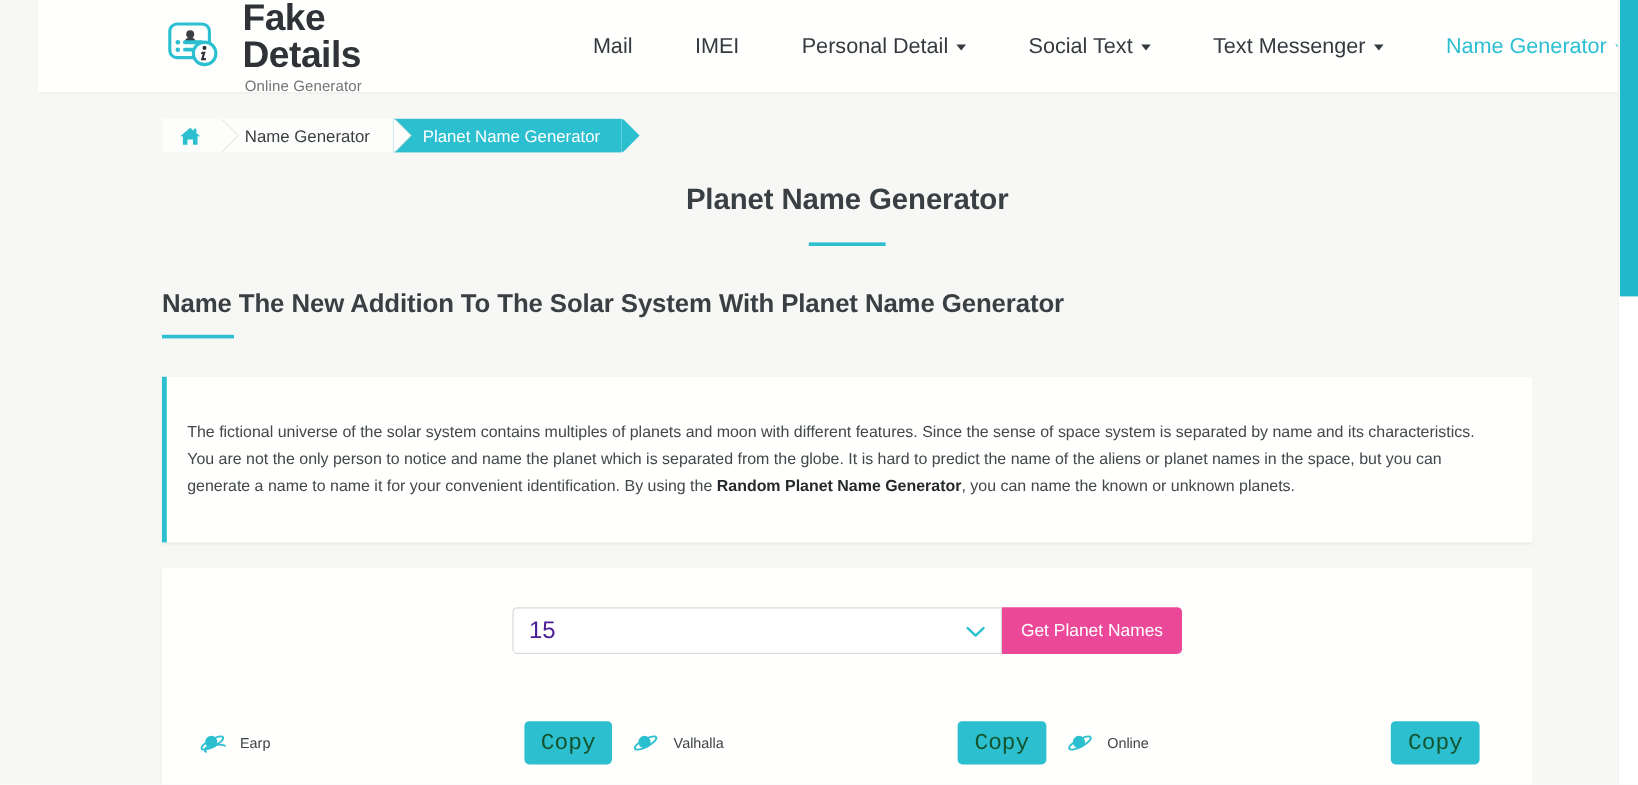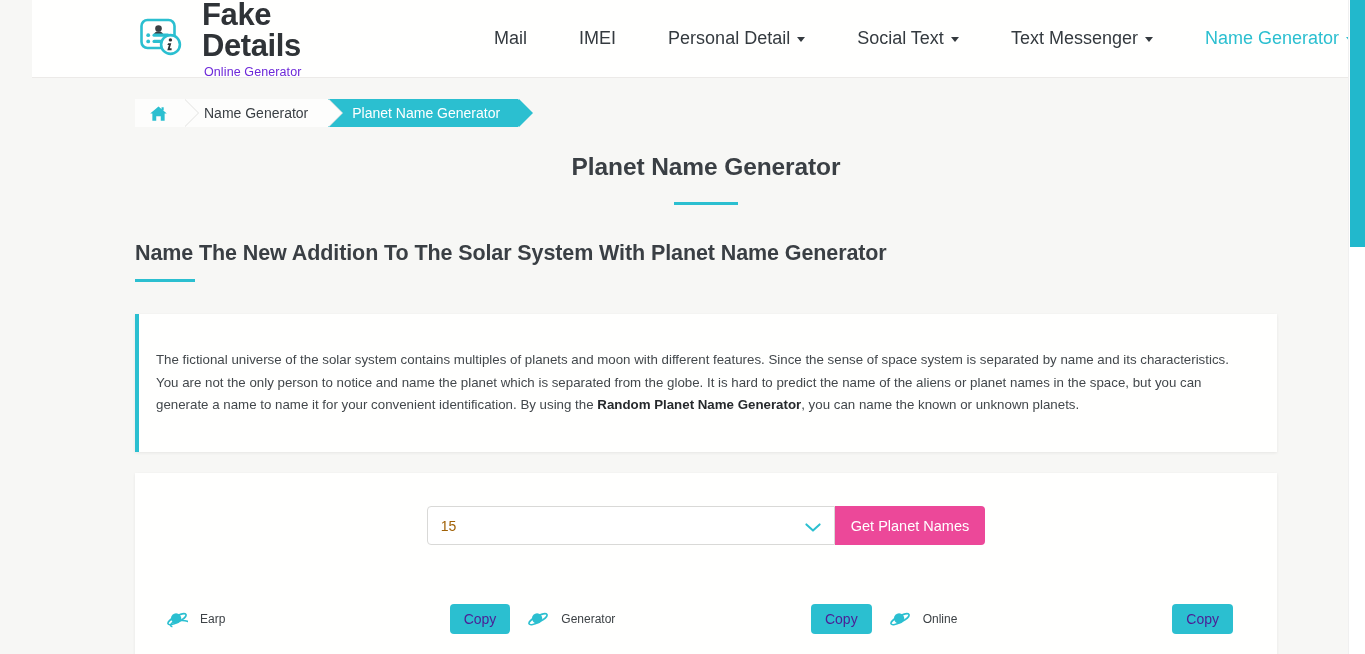--- a/index.html
+++ b/index.html
@@ -41,21 +41,21 @@
     margin-left: 103px;
     gap: 11px;
   }
   .brand-icon { width: 56px; height: 56px; flex: 0 0 56px; }
   .brand-text { display: flex; flex-direction: column; line-height: 1; }
   .brand-title {
     font-size: 31px; font-weight: 700; color: #2f3337;
     letter-spacing: -0.4px;
   }
   .brand-sub {
-    font-size: 12.5px; color: #6d28d9; margin-top: 5px; margin-left: 2px;
+    font-size: 12.5px; color: #737373; margin-top: 5px; margin-left: 2px;
     letter-spacing: 0.1px;
   }
 
   .nav {
     display: flex; align-items: center;
     margin-left: 155px;
     gap: 0;
   }
   .nav-item {
     font-size: 18px;
@@ -179,22 +179,22 @@
   }
   .select-wrap {
     position: relative;
     width: 408px; height: 39px;
   }
   .gen-select {
     width: 100%; height: 39px;
     border: 1px solid #d9d9d7;
     border-radius: 4px 0 0 4px;
     background: #ffffff;
-    font-size: 14px;
-    color: #a16207;
+    font-size: 20px;
+    color: #4c1d95;
     padding: 0 34px 0 13px;
     font-family: "Liberation Sans", sans-serif;
     appearance: none;
     -webkit-appearance: none;
     outline: none;
   }
   .select-caret {
     position: absolute; right: 14px; top: 13px;
     pointer-events: none;
   }
@@ -228,27 +228,27 @@
     display: flex; align-items: center; gap: 12px;
     flex: 1 1 auto;
     padding-left: 2px;
   }
   .planet-icon { width: 22px; height: 22px; flex: 0 0 22px; display: block; }
   .res-name {
     font-size: 12px; color: #3d4246;
   }
   .copy-btn {
     background: #2bbfd0;
-    color: #4c1d95;
+    color: #14532d;
     border: none;
     border-radius: 4px;
-    font-size: 14px;
+    font-size: 19px;
     padding: 7px 14px;
     cursor: pointer;
-    font-family: Liberation Sans, sans-serif;
+    font-family: Liberation Mono, monospace;
     margin-right: 15px;
   }
 
   
   .scrollbar {
     position: absolute;
     right: 0; top: 0;
     width: 17px; height: 654px;
     background: #ffffff;
     border-left: 1px solid #f0f0f0;
@@ -378,21 +378,21 @@
             <button class="copy-btn">Copy</button>
           </div>
           <div class="res-cell">
             <div class="res-left">
               <span class="planet-icon">
                 <svg viewBox="0 0 24 24" width="22" height="22" xmlns="http://www.w3.org/2000/svg">
                   <circle cx="11" cy="11.3" r="5.6" fill="#2bbfd0"></circle>
                   <ellipse cx="12" cy="12.2" rx="11" ry="3.4" fill="none" stroke="#2bbfd0" stroke-width="1.7" transform="rotate(-28 12 12.2)"></ellipse>
                 </svg>
               </span>
-              <span class="res-name">Generator</span>
+              <span class="res-name">Valhalla</span>
             </div>
             <button class="copy-btn">Copy</button>
           </div>
           <div class="res-cell">
             <div class="res-left">
               <span class="planet-icon">
                 <svg viewBox="0 0 24 24" width="22" height="22" xmlns="http://www.w3.org/2000/svg">
                   <circle cx="11" cy="11.3" r="5.6" fill="#2bbfd0"></circle>
                   <ellipse cx="12" cy="12.2" rx="11" ry="3.4" fill="none" stroke="#2bbfd0" stroke-width="1.7" transform="rotate(-28 12 12.2)"></ellipse>
                 </svg>

